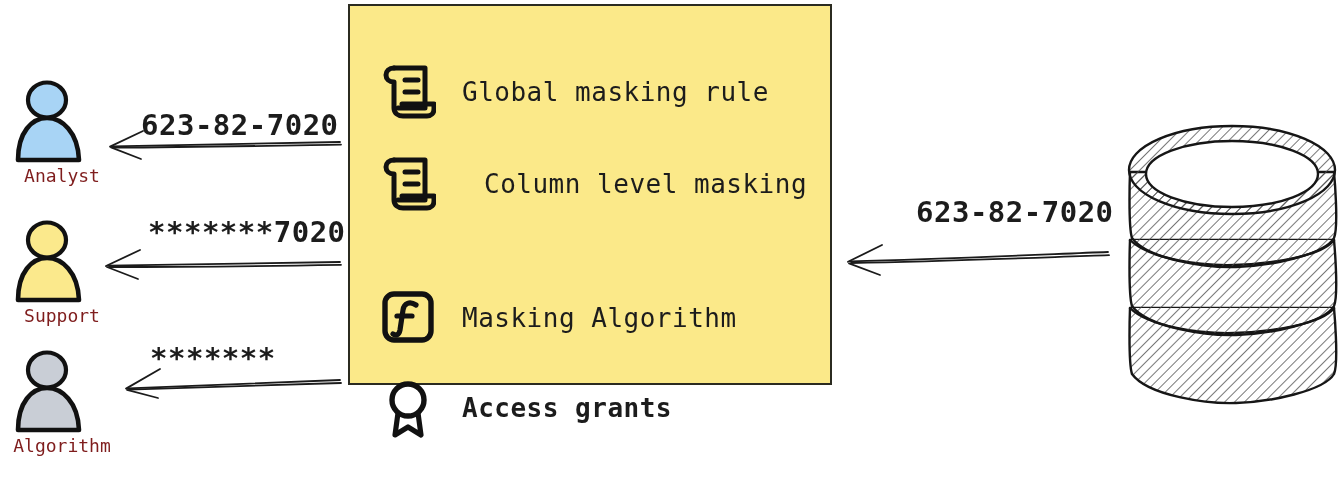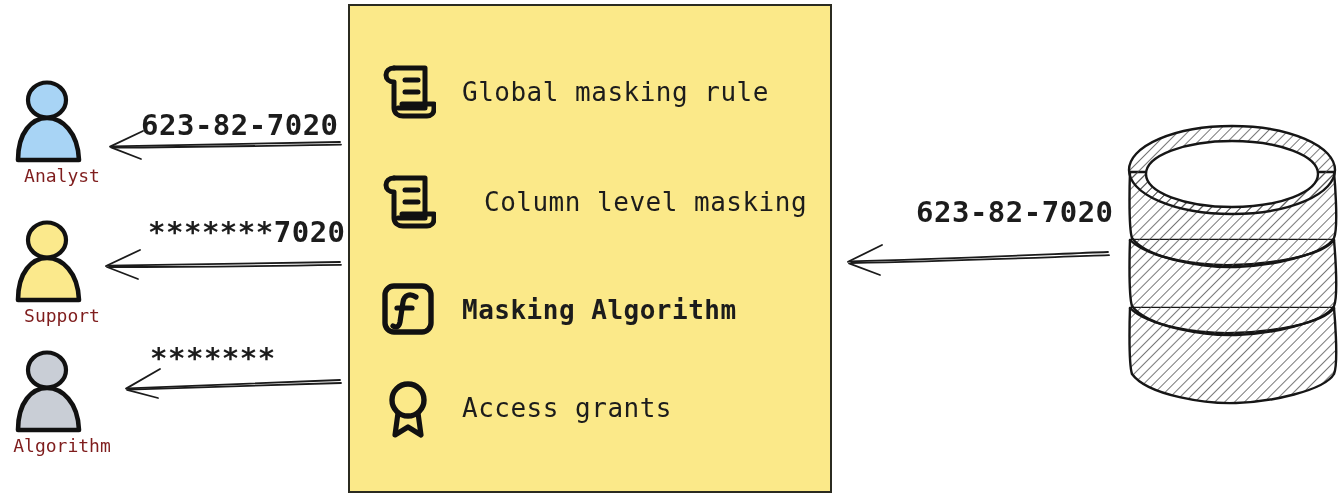--- a/index.html
+++ b/index.html
@@ -65,37 +65,37 @@
   #label-support   { left: 148px; top: 215px; }
   #label-developer { left: 150px; top: 341px; }
   #label-db        { left: 916px; top: 195px; }
 
   
   #policy-panel {
     position: absolute;
     left: 348px;
     top: 4px;
     width: 484px;
-    height: 489px;
+    height: 381px;
     background: #fbe989;
     border: 2px solid #2b2b20;
     box-sizing: border-box;
   }
   .policy-row {
     position: absolute;
     left: 30px;
     display: flex;
     align-items: center;
     gap: 26px;
     width: 430px;
   }
   #policy-row-0 { top: 56px; }
-  #policy-row-1 { top: 166px; gap: 48px; }
-  #policy-row-2 { top: 274px; font-weight: bold; }
-  #policy-row-3 { top: 372px; }
+  #policy-row-1 { top: 148px; gap: 48px; }
+  #policy-row-2 { top: 282px; }
+  #policy-row-3 { top: 372px; font-weight: bold; }
 
   .policy-icon {
     width: 56px;
     height: 60px;
     flex: 0 0 56px;
     display: block;
   }
   .policy-text {
     font-family: "DejaVu Sans Mono", monospace;
     font-size: 26px;

